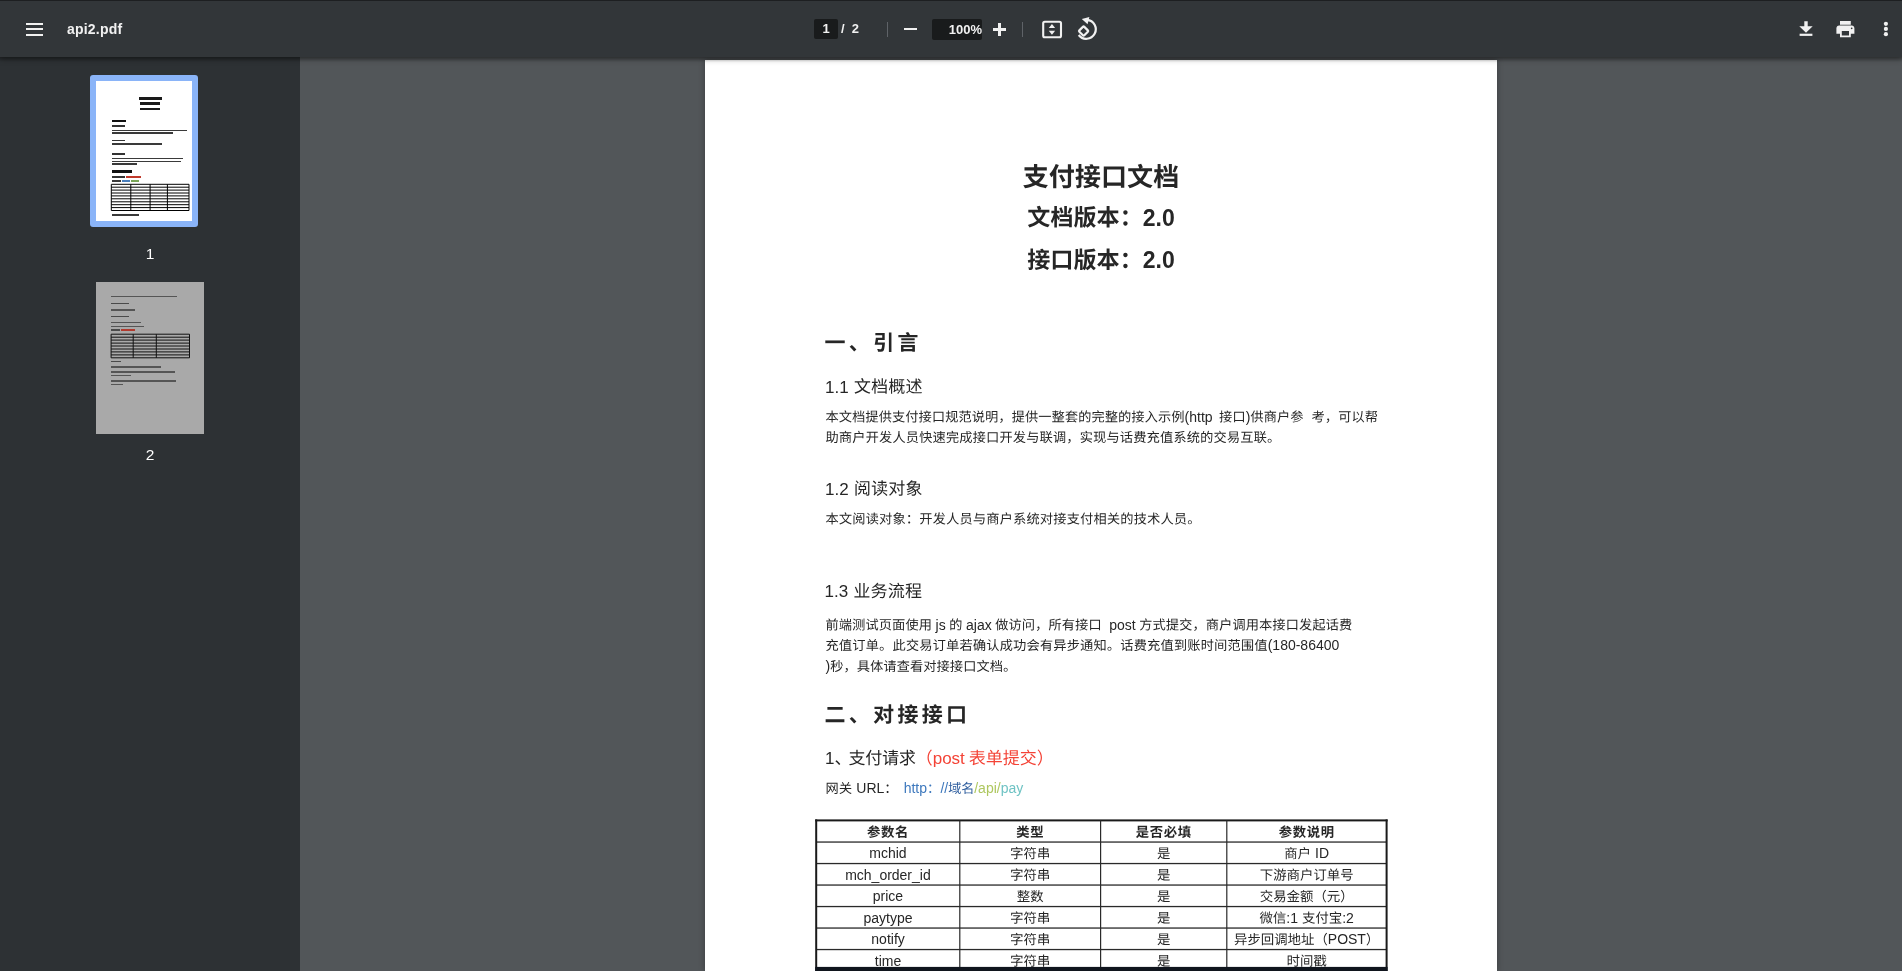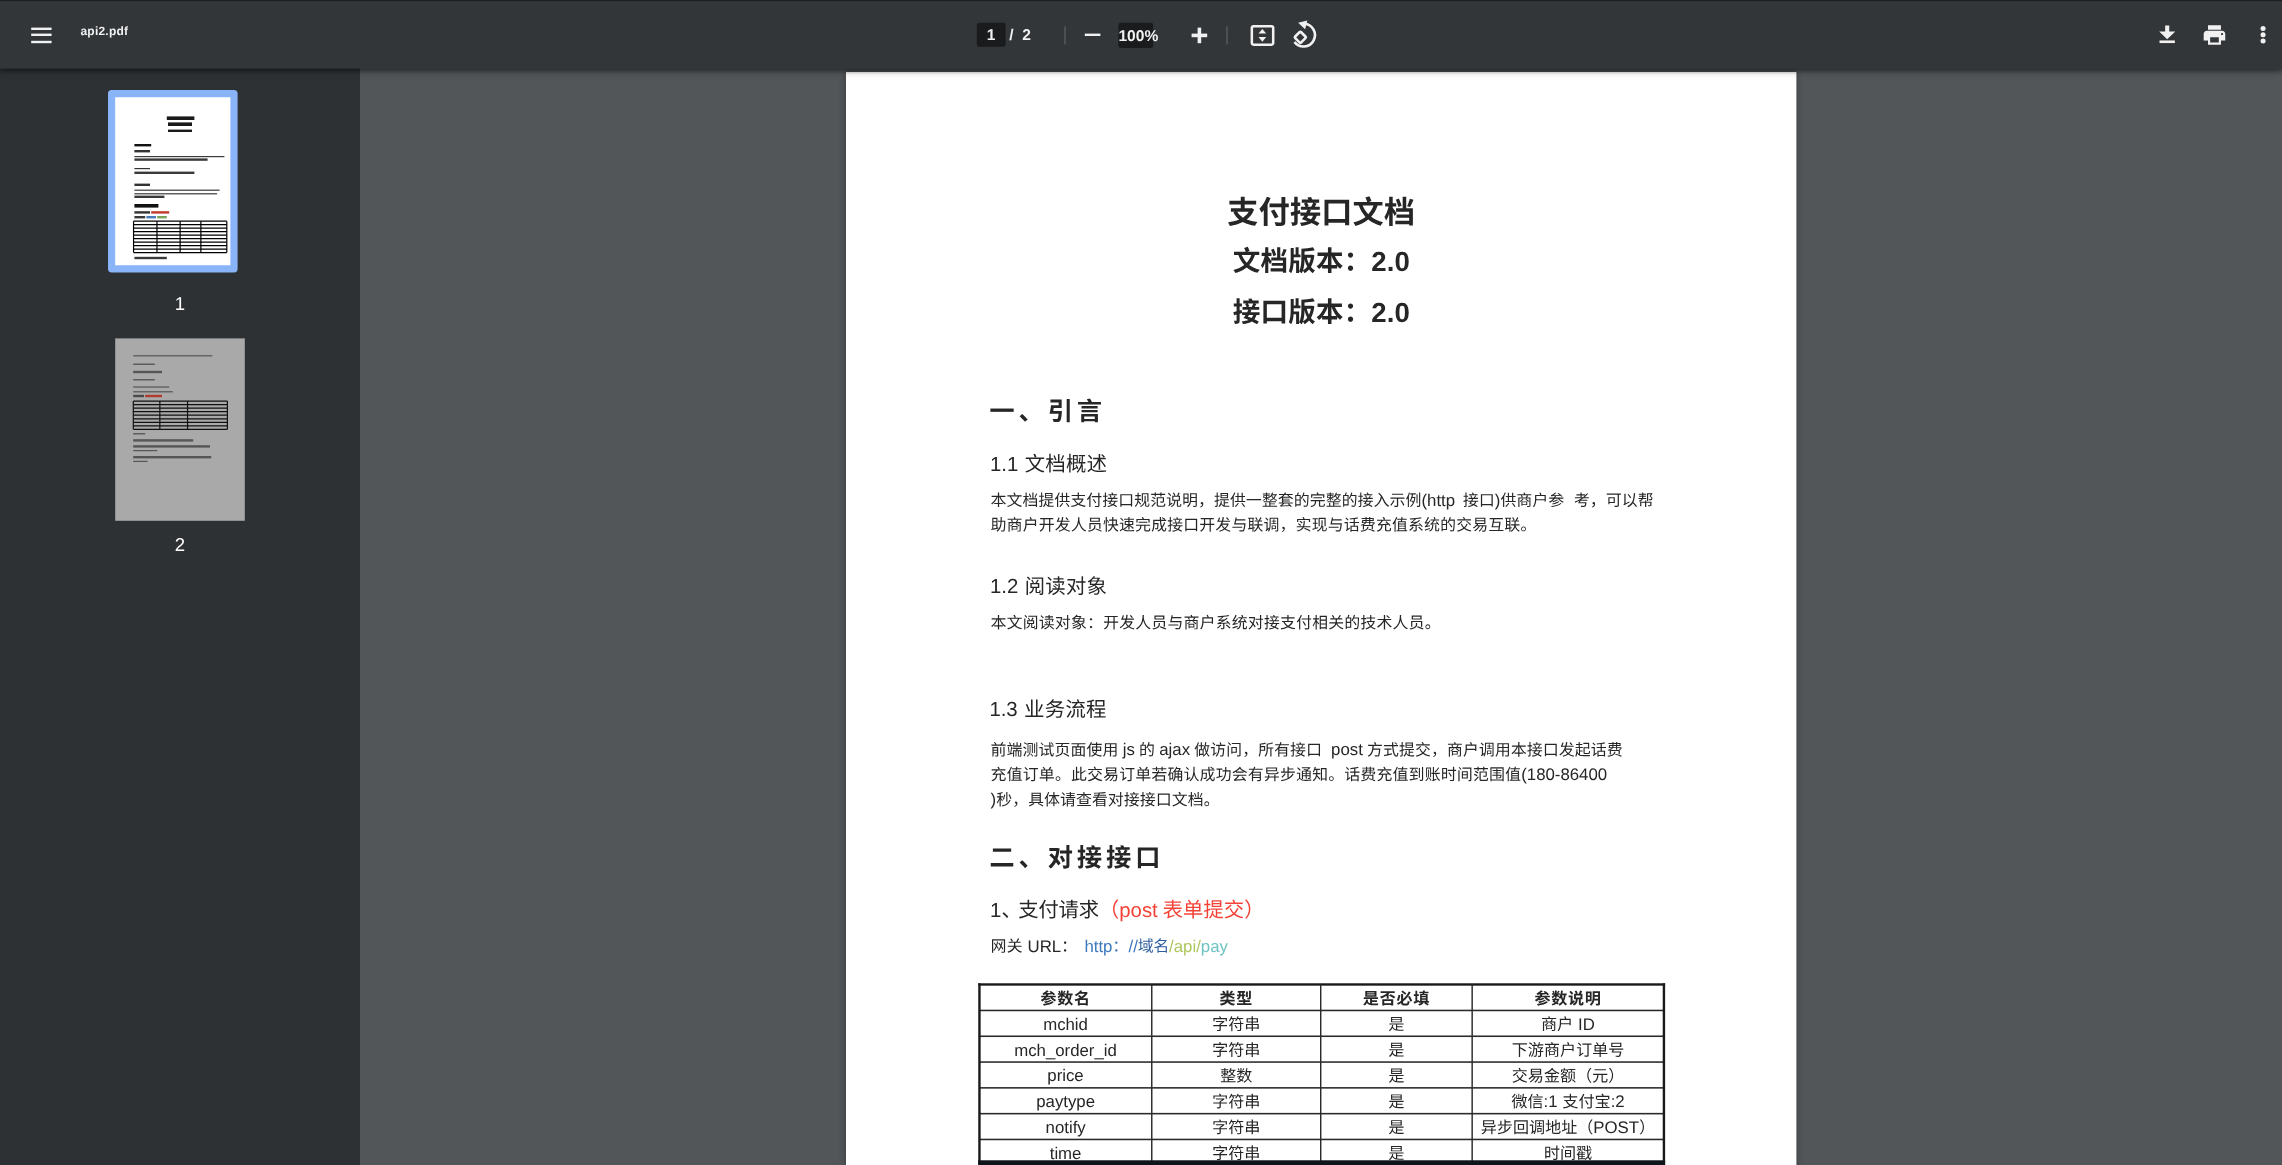--- a/index.html
+++ b/index.html
@@ -692,26 +692,26 @@
         <use href="#r95f4" x="1000"></use>
         <use href="#r6233" x="2000"></use>
       </g>
       <rect x="815.2" y="966.9" width="572.4" height="4.1" fill="#10151d"></rect>
     </svg>
 <div style="position:absolute;left:0;top:0;width:1902px;height:57px;background:#323639;box-shadow:0 2px 6px rgba(0,0,0,.35);z-index:10">
       <div style="position:absolute;left:0;top:0;width:100%;height:1px;background:#1d1f21"></div>
       <div style="position:absolute;left:25.6px;top:22.7px;width:17px;height:2.1px;background:#f1f1f1"></div>
       <div style="position:absolute;left:25.6px;top:28.4px;width:17px;height:2.1px;background:#f1f1f1"></div>
       <div style="position:absolute;left:25.6px;top:34.1px;width:17px;height:2.1px;background:#f1f1f1"></div>
-      <div style="position:absolute;left:67px;top:21px;font-size:10px;font-weight:bold;color:#f1f1f1;letter-spacing:.2px">api2.pdf</div>
+      <div style="position:absolute;left:67px;top:21px;font-size:14px;font-weight:bold;color:#f1f1f1;letter-spacing:.2px">api2.pdf</div>
       <div style="position:absolute;left:814px;top:19px;width:24px;height:20px;background:#191b1c;border-radius:2px;color:#f1f1f1;font-size:13px;font-weight:bold;text-align:center;line-height:20px">1</div>
       <div style="position:absolute;left:841px;top:19px;width:24px;height:20px;color:#f1f1f1;font-size:13px;font-weight:bold;line-height:20px">/&nbsp;&nbsp;2</div>
       <div style="position:absolute;left:887px;top:22px;width:1px;height:15px;background:#5f6368"></div>
       <div style="position:absolute;left:903.5px;top:27.6px;width:13px;height:2.6px;background:#f1f1f1"></div>
-      <div style="position:absolute;left:932px;top:19px;width:29px;height:21px;background:#191b1c;border-radius:2px;color:#f1f1f1;font-size:13px;font-weight:bold;text-align:left;line-height:21px">100%</div>
+      <div style="position:absolute;left:932px;top:19px;width:50px;height:21px;background:#191b1c;border-radius:2px;color:#f1f1f1;font-size:13px;font-weight:bold;text-align:right;line-height:21px">100%</div>
       <div style="position:absolute;left:993px;top:28.2px;width:12.6px;height:2.6px;background:#f1f1f1"></div>
       <div style="position:absolute;left:998px;top:23.2px;width:2.6px;height:12.6px;background:#f1f1f1"></div>
       <div style="position:absolute;left:1021.7px;top:22px;width:1px;height:15px;background:#5f6368"></div>
       <svg width="1902" height="57" style="position:absolute;left:0;top:0" fill="#f1f1f1">
 <rect x="1043.2" y="21.8" width="17.8" height="15.4" rx="1.5" fill="none" stroke="#f1f1f1" stroke-width="2.1"></rect>
 <path d="M1051.95 24.1l3.2 3.9h-6.4z"></path>
 <path d="M1051.95 34.7l-3.2-3.9h6.4z"></path>
 <g transform="translate(1086.2 29.2)">
 <rect x="-3.5" y="-3.5" width="7" height="7" rx="1" transform="translate(-2.6 1.9) rotate(45)" fill="none" stroke="#f1f1f1" stroke-width="2.2"></rect>
 <path d="M 0.8 -9.4 A 9.5 9.5 0 1 1 -7.5 5.8" fill="none" stroke="#f1f1f1" stroke-width="2.2"></path>

